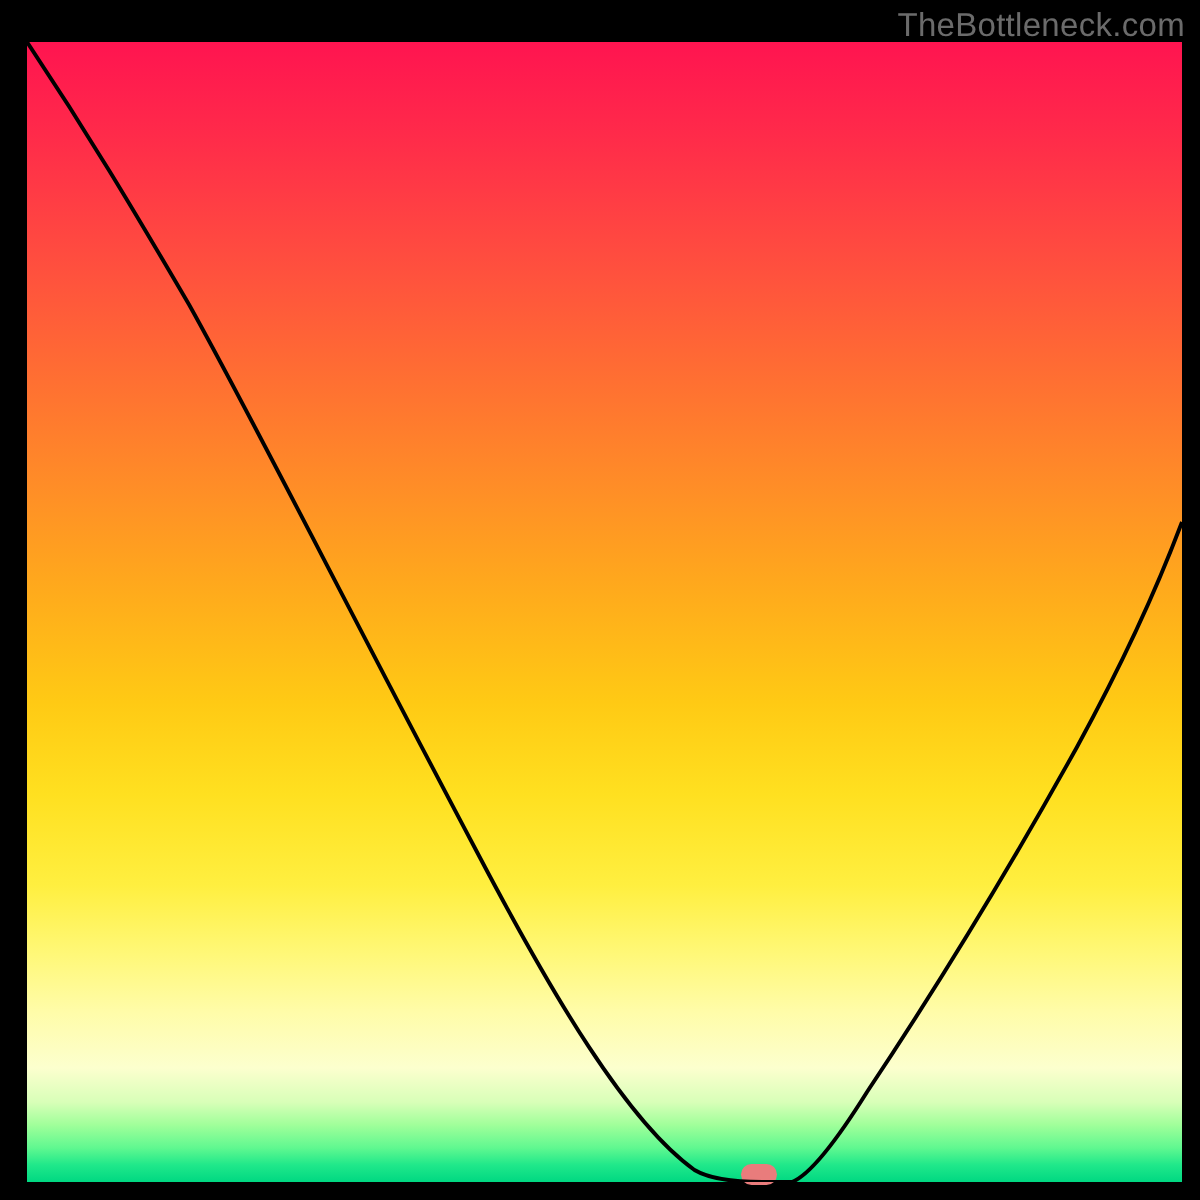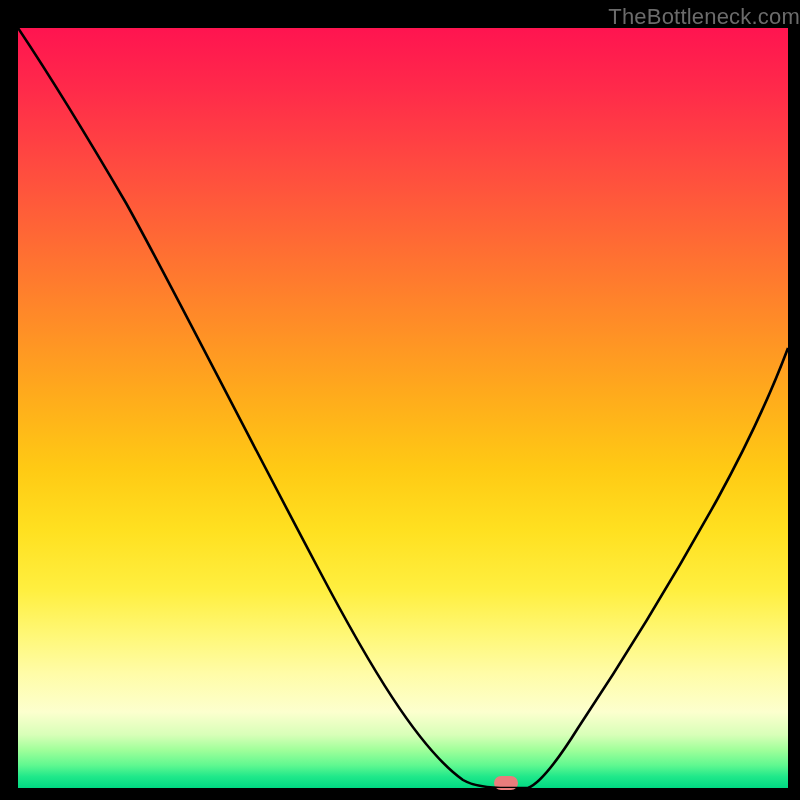--- a/index.html
+++ b/index.html
@@ -13,21 +13,21 @@
   }
   .frame {
     position: relative;
     width: 800px;
     height: 800px;
     background: #000;
   }
   .watermark {
     position: absolute;
     top: 4px;
-    right: 0;
+    right: 10px;
     color: #6b6b6b;
     font-size: 22px;
     font-weight: 400;
     z-index: 5;
     letter-spacing: 0.2px;
   }
   .plot-area {
     position: absolute;
     left: 18px;
     top: 28px;

